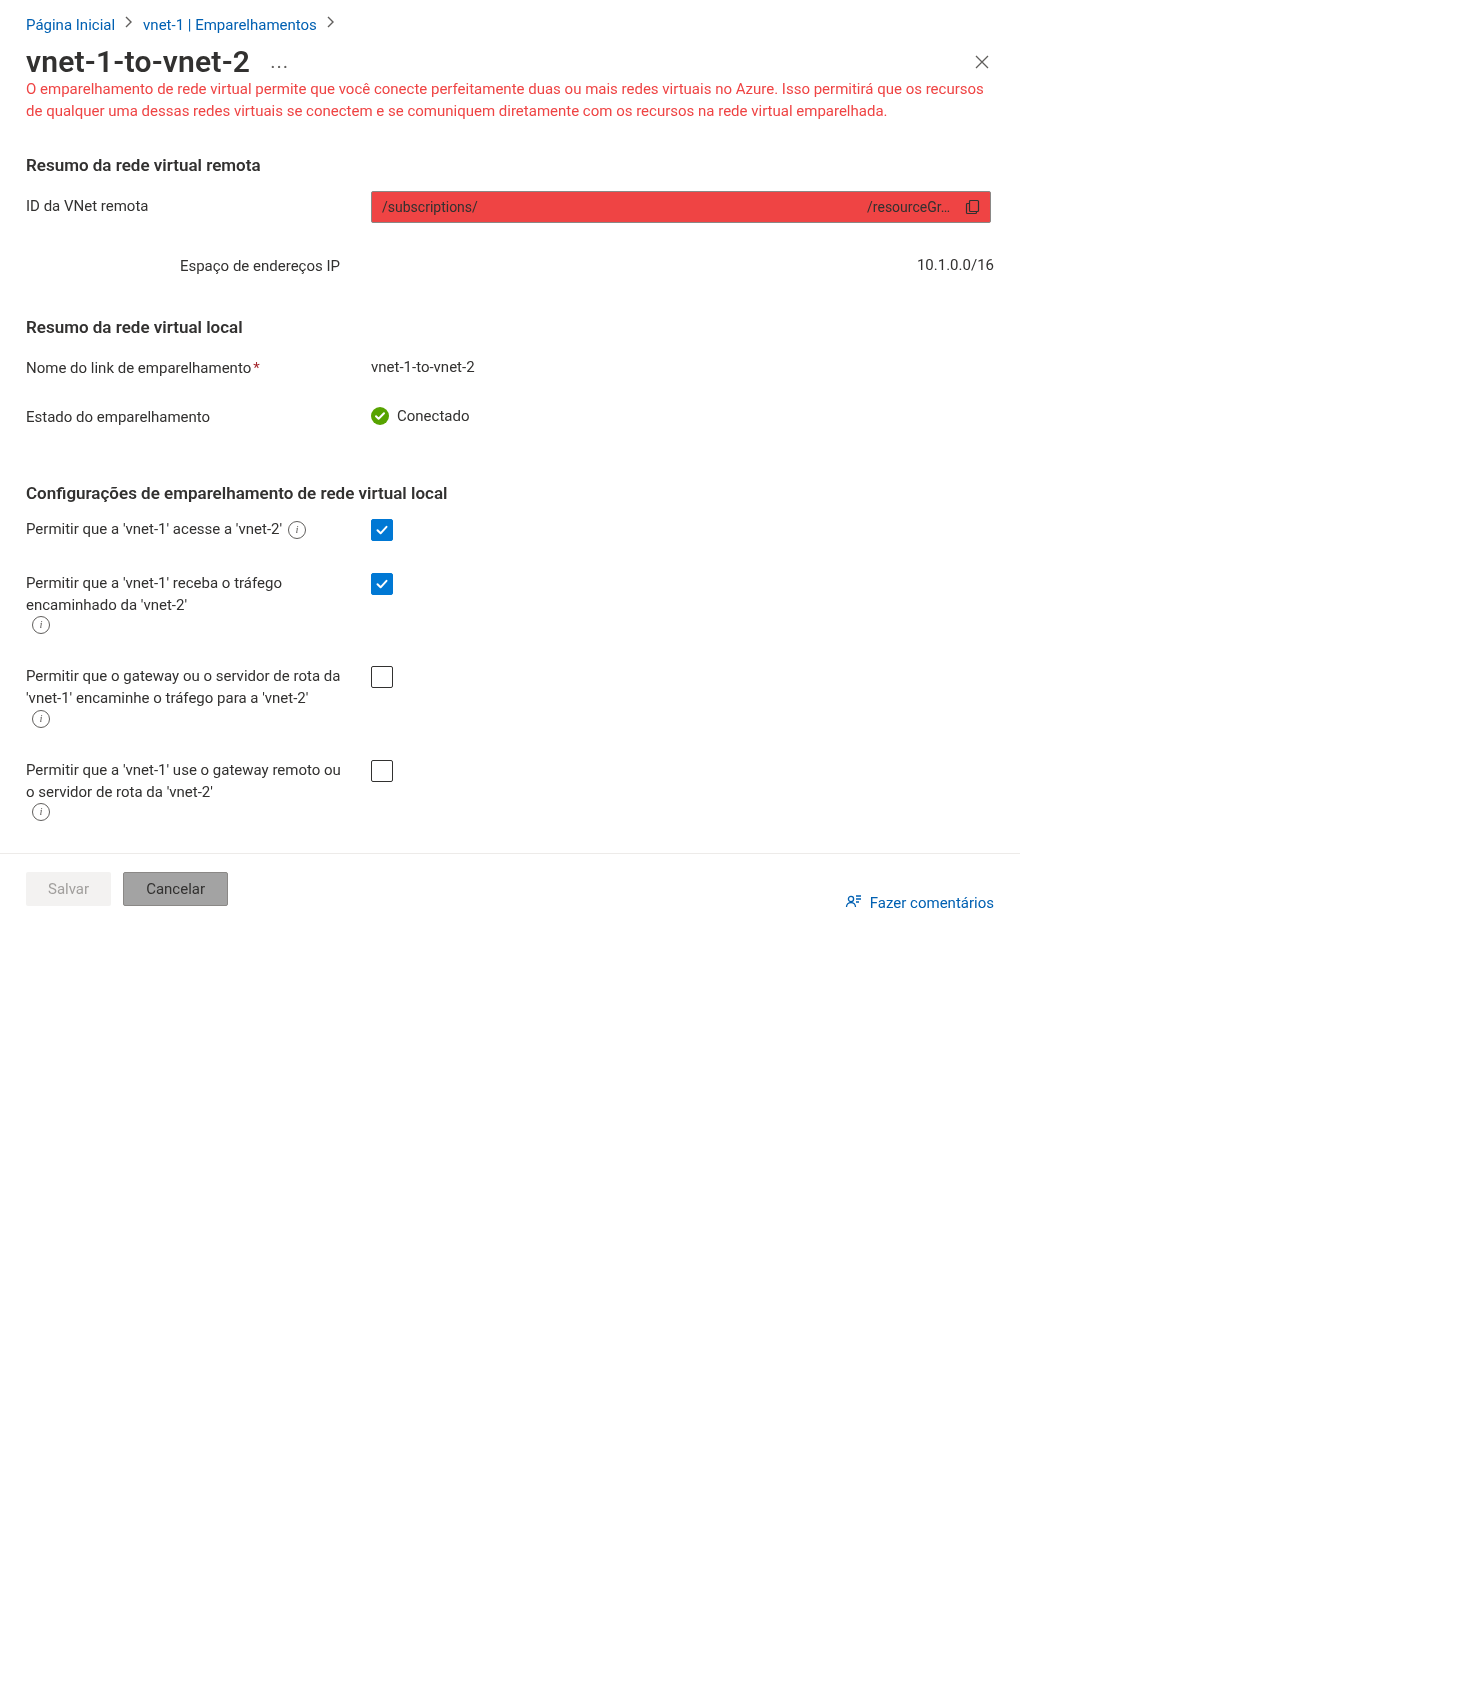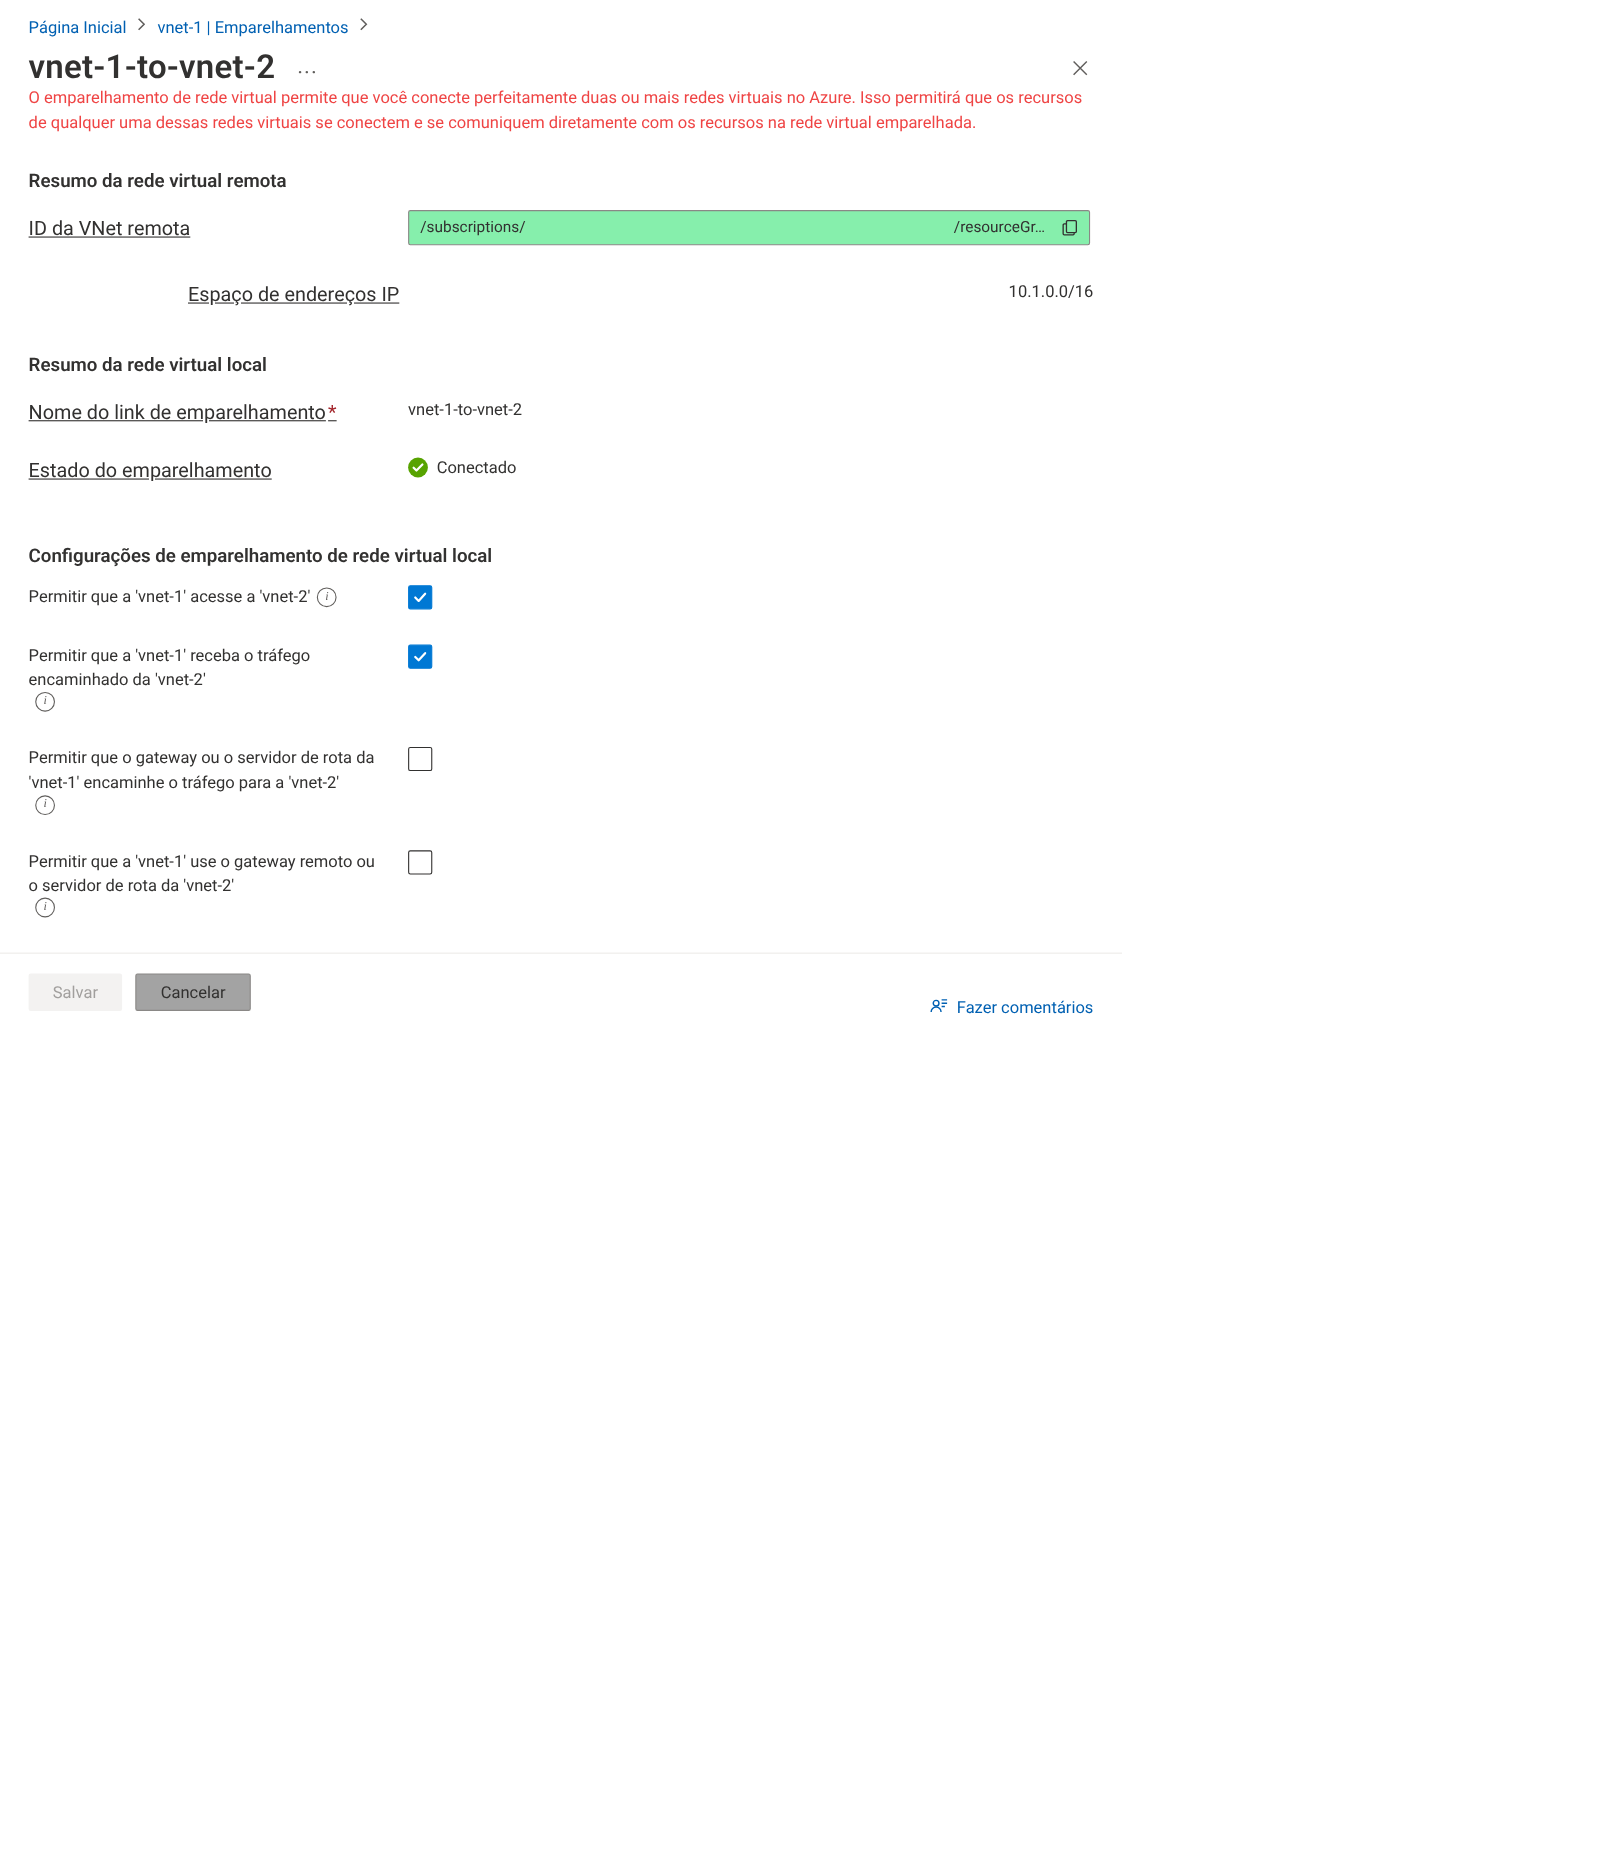--- a/index.html
+++ b/index.html
@@ -82,45 +82,44 @@
   }
   
   .field-row {
     display: flex;
     align-items: flex-start;
     margin-bottom: 22px;
   }
   .field-label {
     width: 345px;
     flex: 0 0 345px;
-    font-size: 18px;
+    font-size: 15px;
     color: #323130;
     padding-top: 5px;
     line-height: 1.45;
-    padding-right: 8px;
-    box-sizing: border-box;
-    text-decoration: underline;
+    padding-right: 31px;
+    box-sizing: border-box;
   }
   .field-label .req {
     color: #a4262c;
     margin-left: 2px;
   }
   .field-value {
     flex: 1;
     font-size: 15px;
     color: #323130;
     padding-top: 5px;
   }
   
   .copy-box {
     display: flex;
     align-items: center;
     border: 1px solid #8a8886;
     border-radius: 2px;
-    background: #86efac;
+    background: #ef4444;
     height: 32px;
     width: 100%;
     max-width: 620px;
     box-sizing: border-box;
   }
   .copy-box .cb-left {
     padding: 0 10px;
     white-space: nowrap;
     color: #323130;
     font-size: 14px;

